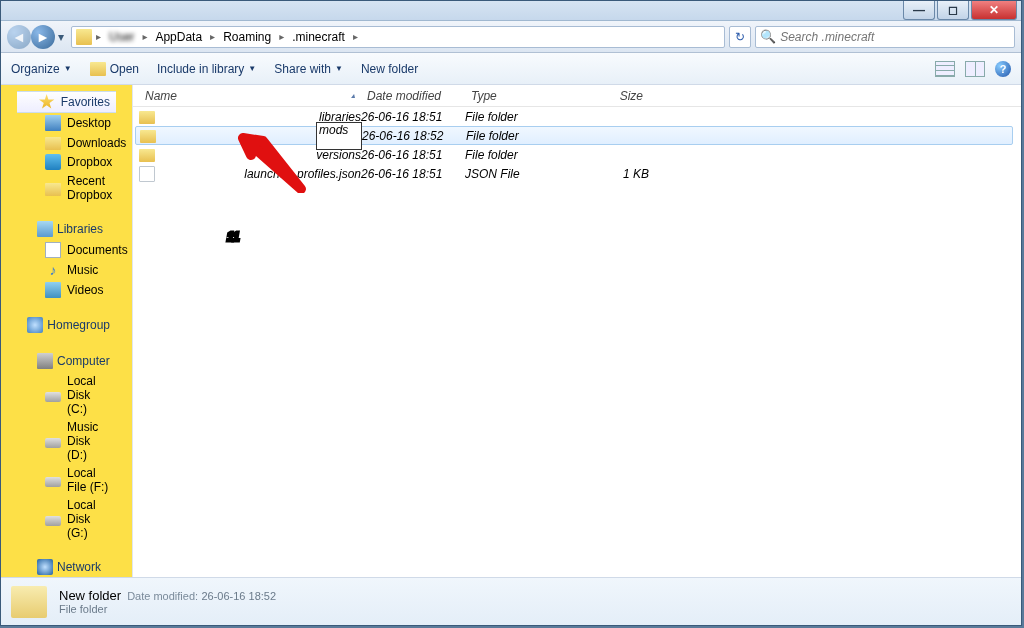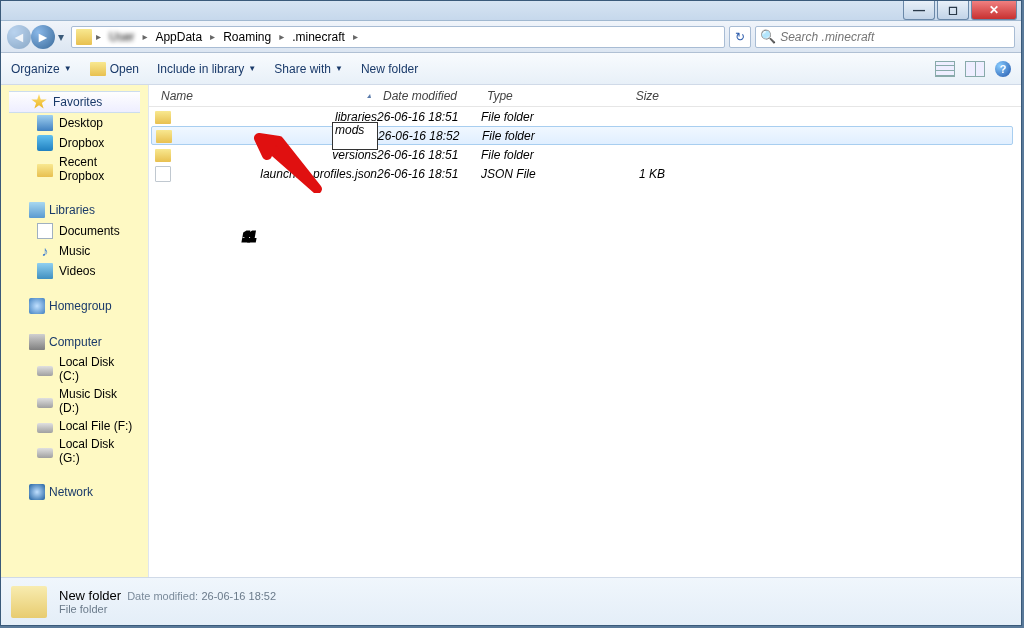--- a/index.html
+++ b/index.html
@@ -39,21 +39,21 @@
   .open-icon { width:16px; height:14px; background:linear-gradient(#f8e890,#e8c050); border-radius:1px; }
   .toolbar-right { margin-left:auto; display:flex; gap:10px; align-items:center; }
   .view-icon { width:20px; height:16px; border:1px solid #8aa; background:#eef; display:flex; flex-direction:column; }
   .view-icon div { flex:1; border-bottom:1px solid #8aa; }
   .help-icon { width:16px; height:16px; border-radius:50%; background:radial-gradient(circle at 30% 30%,#8cf,#25a); color:#fff; display:flex; align-items:center; justify-content:center; font-weight:bold; font-size:11px; }
   
   
   .body { flex:1; display:flex; overflow:hidden; }
   
   
-  .sidebar { width: 148px; background:#fef9c3; border-right:1px solid #e0e6ee; padding: 6px 8px; overflow:auto; }
+  .sidebar { width: 132px; background:#fde047; border-right:1px solid #e0e6ee; padding: 6px 16px; overflow:auto; }
   .side-group-hdr { display:flex; align-items:center; gap:4px; padding:3px 6px; color:#1a3a6a; }
   .side-group-hdr .tri { font-size:9px; color:#888; width:10px; }
   .side-item { display:flex; align-items:center; gap:6px; padding:2px 6px 2px 28px; }
   .ico { width:16px; height:16px; flex-shrink:0; display:inline-block; }
   .ico-fav { background:linear-gradient(#ffe070,#e8b020); clip-path: polygon(50% 0,61% 35%,98% 35%,68% 57%,79% 91%,50% 70%,21% 91%,32% 57%,2% 35%,39% 35%); }
   .ico-folder { background:linear-gradient(#f8e890,#e8c050); border-radius:1px; height:13px; margin-top:2px; }
   .ico-lib { background:linear-gradient(#a8d8f0,#5a9ad0); border-radius:1px; }
   .ico-hg { background:radial-gradient(#c0e0ff,#4080c0); border-radius:2px; }
   .ico-comp { background:linear-gradient(#d0d0d0,#808080); border-radius:1px; }
   .ico-disk { background:linear-gradient(#e0e0e0,#a0a0a0); border-radius:2px; height:10px; margin-top:3px; }
@@ -179,20 +179,24 @@
       <div class="side-item fav-hdr side-group-hdr">
           <span class="tri"></span>
           <span class="ico ico-fav"></span>
           <span>Favorites</span>
         </div>
       <div class="side-item">
           <span class="ico ico-desk"></span>
           <span>Desktop</span>
         </div>
       <div class="side-item">
+          <span class="ico ico-folder"></span>
+          <span>Downloads</span>
+        </div>
+      <div class="side-item">
           <span class="ico ico-dbox"></span>
           <span>Dropbox</span>
         </div>
       <div class="side-item">
           <span class="ico ico-folder"></span>
           <span>Recent Dropbox</span>
         </div>
       <div class="side-gap"></div>
       <div class="side-group-hdr">
           <span class="tri"></span>

